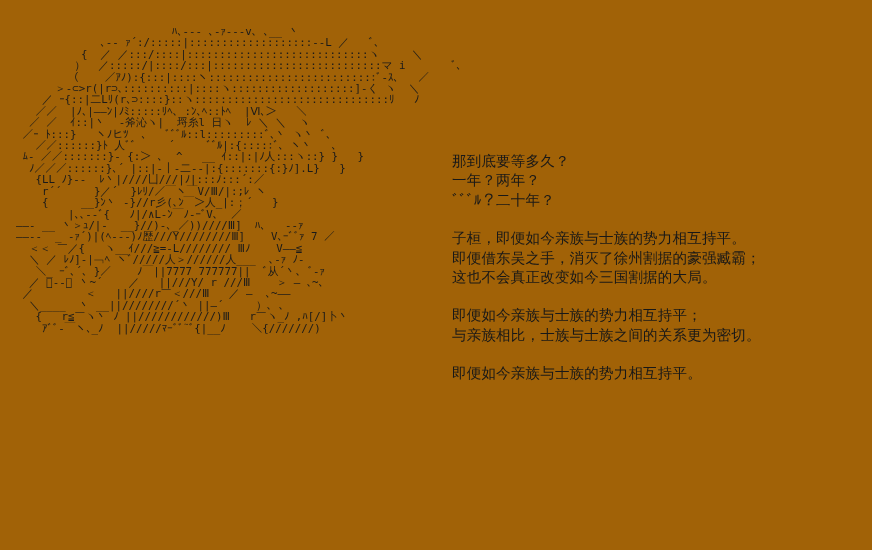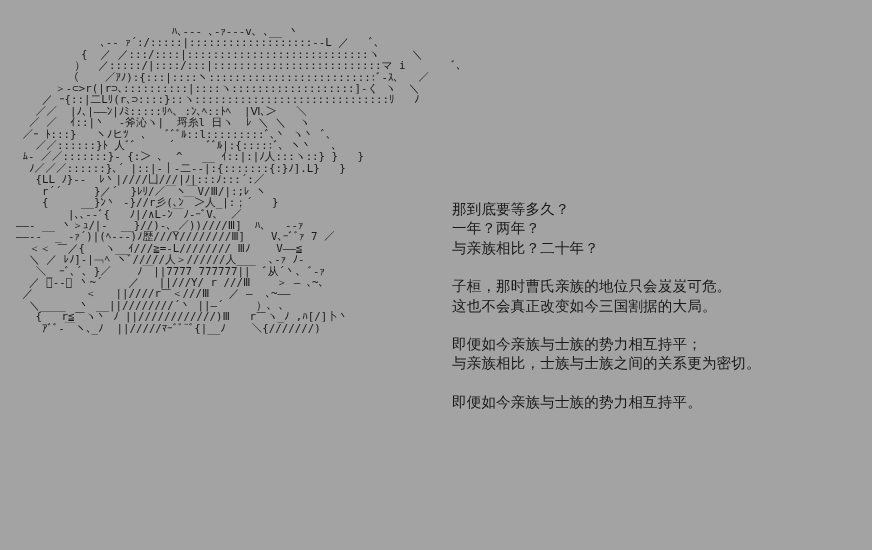--- a/index.html
+++ b/index.html
@@ -11,21 +11,21 @@
     width: 872px;
     height: 550px;
     overflow: hidden;
     font-family: "DejaVu Sans Mono", monospace;
     color: #111111;
   }
   #stage {
     position: relative;
     width: 872px;
     height: 550px;
-    background: #a3a3a3;
+    background: #a16207;
   }
 
   
   #aa-figure {
     position: absolute;
     left: 16px;
     top: 26px;
     width: 440px;
     margin: 0;
     padding: 0;
@@ -38,21 +38,20 @@
     transform: scale(0.98, 1);
     transform-origin: left top;
   }
 
   
   #dialogue {
     position: absolute;
     left: 452px;
     top: 152px;
     width: 400px;
-    margin-top: 48px;
   }
   .para {
     margin: 0 0 19px 0;
   }
   .para:last-child {
     margin-bottom: 0;
   }
   .line {
     font-family: "DejaVu Sans", "Liberation Sans", sans-serif;
     font-size: 14.5px;
@@ -93,25 +92,26 @@
  ／        ＜   ||////r￣＜///Ⅲ   ／ ―  ､~――
   ＼____  丶 __||////////´丶 ||―´     ）､ ､
    {   r≦￣ヽ丶 ﾉ ||////////////)Ⅲ   r￣ヽ_ﾉ ,ﾊ[/]卜丶
     ｱﾞﾞ-￣ヽ､_ﾉ  ||/////ﾏ-ﾞﾞ~ﾞ{|__ﾉ    ＼{///////)</pre>
 
   <div id="dialogue">
 
     <div class="para">
       <div class="line">那到底要等多久？</div>
       <div class="line">一年？两年？</div>
-      <div class="line">与亲族相比？二十年？</div>
+      <div class="line">ﾞﾞﾞﾙ？二十年？</div>
     </div>
 
     <div class="para">
-      <div class="line">子桓，那时曹氏亲族的地位只会岌岌可危。</div>
+      <div class="line">子桓，即便如今亲族与士族的势力相互持平。</div>
+      <div class="line">即便借东吴之手，消灭了徐州割据的豪强臧霸；</div>
       <div class="line">这也不会真正改变如今三国割据的大局。</div>
     </div>
 
     <div class="para">
       <div class="line">即便如今亲族与士族的势力相互持平；</div>
       <div class="line">与亲族相比，士族与士族之间的关系更为密切。</div>
     </div>
 
     <div class="para">
       <div class="line">即便如今亲族与士族的势力相互持平。</div>

